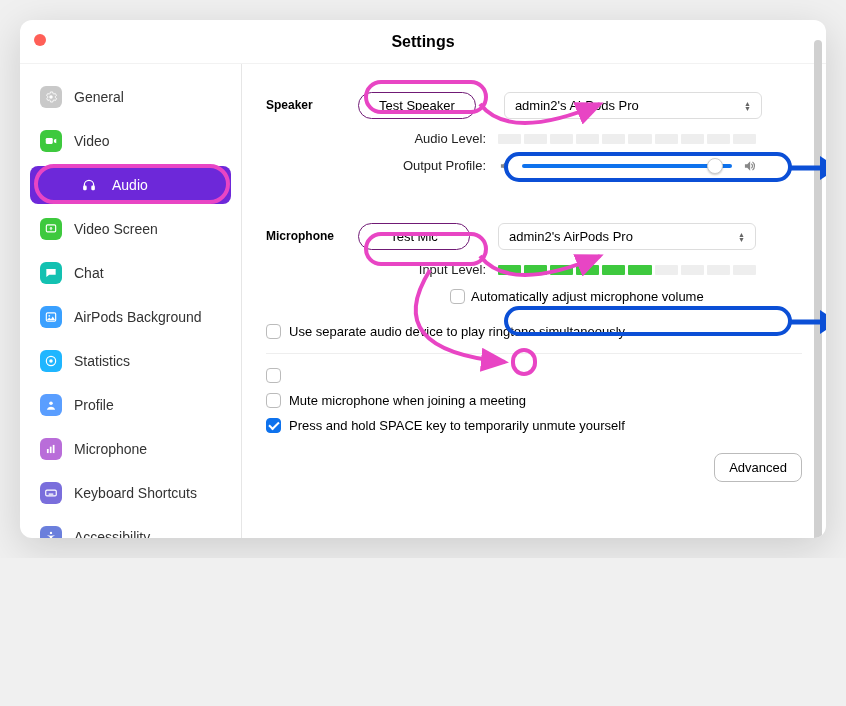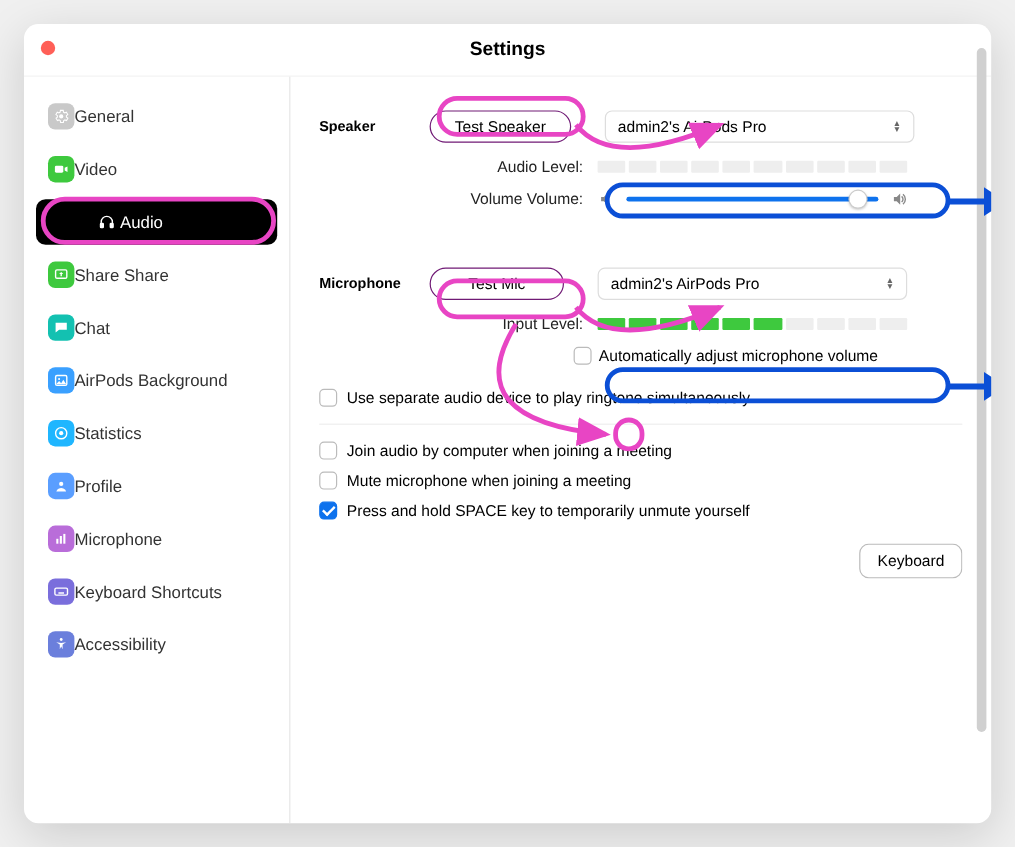--- a/index.html
+++ b/index.html
@@ -1,19 +1,19 @@
 <!DOCTYPE html>
 <html><head>
   <meta charset="utf-8">
   <style>
     * { box-sizing: border-box; margin: 0; padding: 0; font-family: -apple-system, BlinkMacSystemFont, "Segoe UI", Helvetica, Arial, sans-serif; }
     body { background: #f0f0f0; padding: 20px; }
     .window {
       width: 806px;
-      height: 666px;
+      height: 518px;
       background: #fff;
       border-radius: 12px;
       box-shadow: 0 10px 40px rgba(0,0,0,0.15);
       position: relative;
       overflow: hidden;
     }
     .titlebar {
       height: 44px;
       display: flex;
       align-items: center;
@@ -33,29 +33,30 @@
     .title { font-weight: 700; font-size: 16px; }
     .body { display: flex; height: calc(100% - 44px); }
     .sidebar {
       width: 222px;
       border-right: 1px solid #e6e6e6;
       padding: 14px 10px;
     }
     .sidebar-item {
       display: flex;
       align-items: center;
+      gap: 12px;
       padding: 8px 10px;
       border-radius: 8px;
       font-size: 14px;
       color: #333;
       cursor: pointer;
       margin-bottom: 6px;
     }
     .sidebar-item.active {
-      background: #000000;
+      background: #6d28d9;
       color: #fff;
       padding-left: 48px;
     }
     .sidebar-icon {
       width: 22px;
       height: 22px;
       border-radius: 6px;
       display: flex;
       align-items: center;
       justify-content: center;
@@ -272,21 +273,21 @@
         <span>Audio</span>
       </div>
 
       <div class="sidebar-item">
         <span class="sidebar-icon" style="background:#3ec93e">
           <svg viewBox="0 0 24 24" fill="#fff">
               <rect x="4" y="5" width="16" height="12" rx="2" fill="none" stroke="#fff" stroke-width="2"></rect>
               <path d="M12 8l3 3h-2v3h-2v-3H9z"></path>
             </svg>
         </span>
-        <span>Share Share</span>
+        <span>Video Screen</span>
       </div>
 
       <div class="sidebar-item">
         <span class="sidebar-icon" style="background:#13c1b1">
           <svg viewBox="0 0 24 24" fill="#fff">
               <path d="M4 5h16v10H9l-5 4V5z"></path>
             </svg>
         </span>
         <span>Chat</span>
       </div>
@@ -376,21 +377,21 @@
                 <div class="level-seg"></div>
                 <div class="level-seg"></div>
                 <div class="level-seg"></div>
                 <div class="level-seg"></div>
                 <div class="level-seg"></div>
                 <div class="level-seg"></div>
                 <div class="level-seg"></div>
             </div>
           </div>
           <div class="row">
-            <div class="label-col">Volume Volume:</div>
+            <div class="label-col">Output Profile:</div>
             <div class="slider-wrap">
               <span class="vol-icon">
                   <svg width="14" height="14" viewBox="0 0 24 24" fill="#888">
                     <path d="M5 9v6h4l5 5V4L9 9H5z"></path>
                   </svg>
                 </span>
               <div class="slider">
                   <div class="slider-thumb" style="left:92%"></div>
                 </div>
               <span class="vol-icon">
@@ -424,49 +425,48 @@
                 <div class="level-seg on"></div>
                 <div class="level-seg on"></div>
                 <div class="level-seg on"></div>
                 <div class="level-seg on"></div>
                 <div class="level-seg"></div>
                 <div class="level-seg"></div>
                 <div class="level-seg"></div>
                 <div class="level-seg"></div>
             </div>
           </div>
-          <div class="row" style="margin-left:120px;">
+          <div class="row" style="margin-left:92px;">
             <div class="checkbox"></div>
             <span style="margin-left:6px;font-size:13px;">Automatically adjust microphone volume</span>
           </div>
         </div>
       </div>
 
       <div class="checkbox-row" style="margin-top:4px">
         <div class="checkbox"></div>
         <span>Use separate audio device to play ringtone simultaneously</span>
       </div>
 
       <hr class="sep">
 
       <div class="checkbox-row">
         <div class="checkbox"></div>
-        <span>Join audio by computer when joining a meeting</span>
       </div>
       <div class="checkbox-row">
         <div class="checkbox"></div>
         <span>Mute microphone when joining a meeting</span>
       </div>
       <div class="checkbox-row">
         <div class="checkbox checked"></div>
         <span>Press and hold SPACE key to temporarily unmute yourself</span>
       </div>
 
       <div style="margin-top:20px; overflow:hidden;">
-        <button class="advanced-btn">Keyboard</button>
+        <button class="advanced-btn">Advanced</button>
       </div>
 
     </div>
   </div>
 
   <div class="scrollbar"></div>
 
   <div class="annot" style="left:14px; top:144px; width:196px; height:40px;"></div>
   <div class="annot" style="left:344px; top:60px; width:124px; height:34px;"></div>
   <div class="annot" style="left:344px; top:212px; width:124px; height:34px;"></div>

